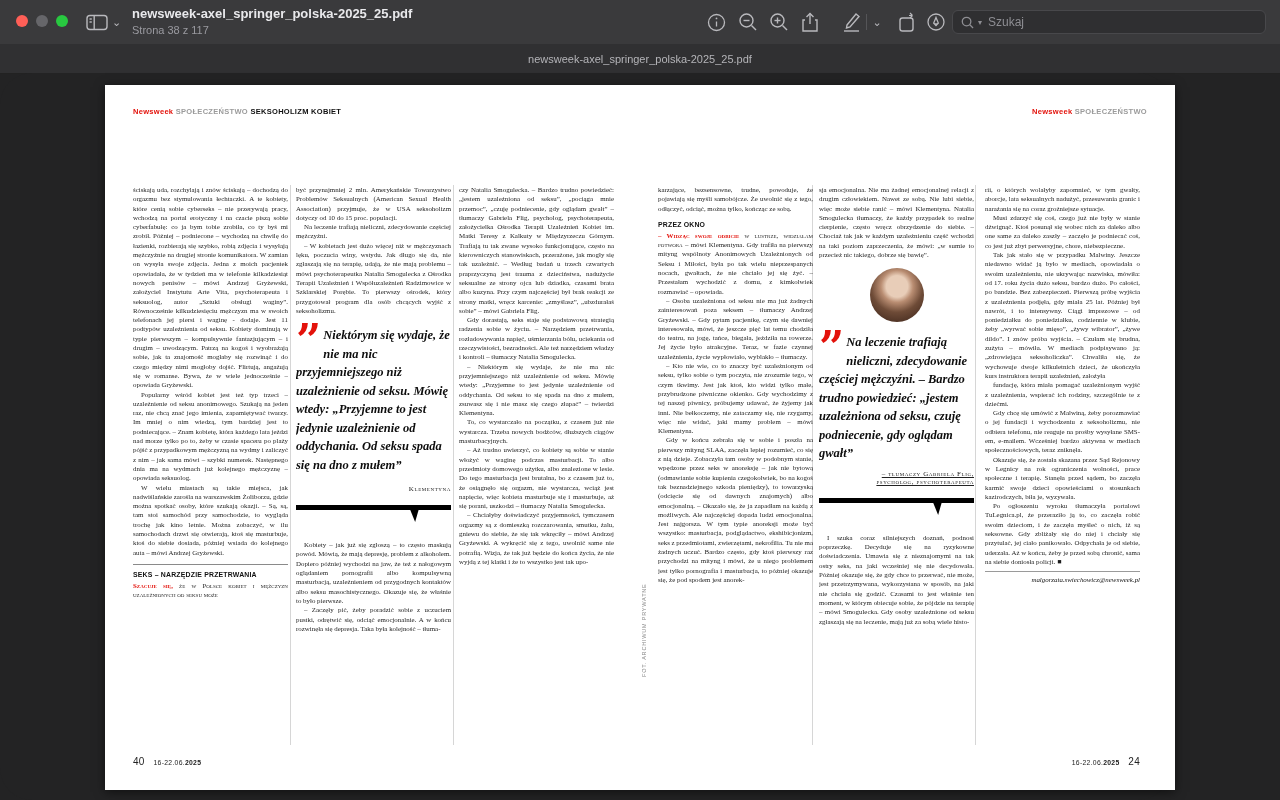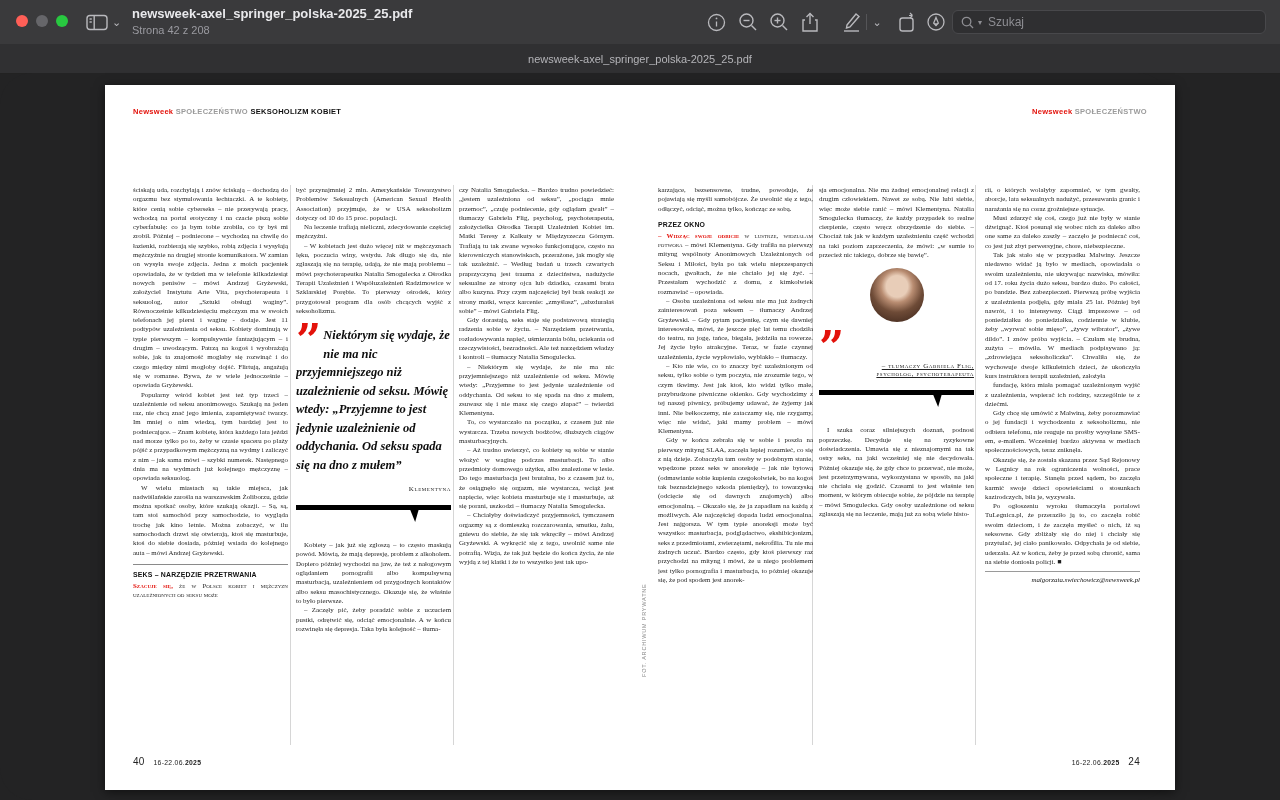--- a/index.html
+++ b/index.html
@@ -77,21 +77,21 @@
           <line x1="8.2" y1="1.5" x2="8.2" y2="15.5"></line>
         <line x1="3.5" y1="5" x2="5.8" y2="5"></line>
           <line x1="3.5" y1="8" x2="5.8" y2="8"></line>
       </svg>
     </span>
     <span class="chev">⌄</span>
   </div>
 
   <div class="title-block">
     <div class="title-main">newsweek-axel_springer_polska-2025_25.pdf</div>
-    <div class="title-sub">Strona 42 z 208</div>
+    <div class="title-sub">Strona 38 z 117</div>
   </div>
 
   <div class="tool" style="left:703px;">
     <svg width="19" height="19" viewBox="0 0 19 19" fill="none" stroke="#b9b9bd" stroke-width="1.3">
       <circle cx="9.5" cy="9.5" r="8"></circle>
         <line x1="9.5" y1="8.5" x2="9.5" y2="13.5"></line>
         <circle cx="9.5" cy="5.4" r="0.9" fill="#b9b9bd" stroke="none"></circle>
     </svg>
   </div>
   <div class="tool" style="left:735px;">
@@ -218,20 +218,21 @@
       <p class="bp ind">– Osoba uzależniona od seksu nie ma już żadnych zainteresowań poza seksem – tłumaczy Andrzej Gryżewski. – Gdy pytam pacjentkę, czym się dawniej interesowała, mówi, że jeszcze pięć lat temu chodziła do teatru, na jogę, tańce, biegała, jeździła na rowerze. Jej życie było atrakcyjne. Teraz, w fazie czynnej uzależnienia, życie wypłowiało, wyblakło – tłumaczy.</p>
       <p class="bp ind">– Kto nie wie, co to znaczy być uzależnionym od seksu, tylko sobie o tym poczyta, nie zrozumie tego, w czym tkwimy. Jest jak ktoś, kto widzi tylko małe, przybrudzone piwniczne okienko. Gdy wychodzimy z tej naszej piwnicy, próbujemy udawać, że żyjemy jak inni. Nie bełkoczemy, nie zataczamy się, nie rzygamy, więc nie widać, jaki mamy problem – mówi Klementyna.</p>
       <p class="bp ind">Gdy w końcu zebrała się w sobie i poszła na pierwszy mityng SLAA, zaczęła lepiej rozumieć, co się z nią dzieje. Zobaczyła tam osoby w podobnym stanie, wpędzone przez seks w anoreksję – jak nie bytową (odmawianie sobie kupienia czegokolwiek, bo na kogoś tak beznadziejnego szkoda pieniędzy), to towarzyską (odcięcie się od dawnych znajomych) albo emocjonalną. – Okazało się, że ja zapadłam na każdą z możliwych. Ale najczęściej dopada ludzi emocjonalna. Jest najgorsza. W tym typie anoreksji może być wszystko: masturbacja, podglądactwo, ekshibicjonizm, seks z przedmiotami, zwierzętami, nekrofilia. Tu nie ma żadnych uczuć. Bardzo często, gdy ktoś pierwszy raz przychodzi na mityng i mówi, że u niego problemem jest tylko pornografia i masturbacja, to później okazuje się, że pod spodem jest anorek-</p>
     </div>
 
     <div class="col" style="left:714px;">
       <p class="bp">sja emocjonalna. Nie ma żadnej emocjonalnej relacji z drugim człowiekiem. Nawet ze sobą. Nie lubi siebie, więc może siebie ranić – mówi Klementyna. Natalia Smogulecka tłumaczy, że każdy przypadek to realne cierpienie, często wręcz obrzydzenie do siebie. – Chociaż tak jak w każdym uzależnieniu część wchodzi na taki poziom zaprzeczenia, że mówi: „w sumie to przecież nic takiego, dobrze się bawię”.</p>
       <div class="photo"></div>
       <div class="quote">
         <span class="qmark">”</span>
+        <span class="qtext">Na leczenie trafiają nieliczni, zdecydowanie częściej mężczyźni. – Bardzo trudno powiedzieć: „jestem uzależniona od seksu, czuję podniecenie, gdy oglądam gwałt”</span>
         <div class="qattr" style="margin-top:8px;text-decoration:underline;">
           <div>– tłumaczy Gabriela Flig,</div>
           <div>psycholog, psychoterapeuta</div>
         </div>
         <div class="qrule">
             <div class="tail"></div>
           </div>
       </div>
       <p class="bp ind">I szuka coraz silniejszych doznań, podnosi poprzeczkę. Decyduje się na ryzykowne doświadczenia. Umawia się z nieznajomymi na tak ostry seks, na jaki wcześniej się nie decydowała. Później okazuje się, że gdy chce to przerwać, nie może, jest przetrzymywana, wykorzystana w sposób, na jaki nie chciała się godzić. Czasami to jest właśnie ten moment, w którym obiecuje sobie, że pójdzie na terapię – mówi Smogulecka. Gdy osoby uzależnione od seksu zgłaszają się na leczenie, mają już za sobą wiele histo-</p>
     </div>

